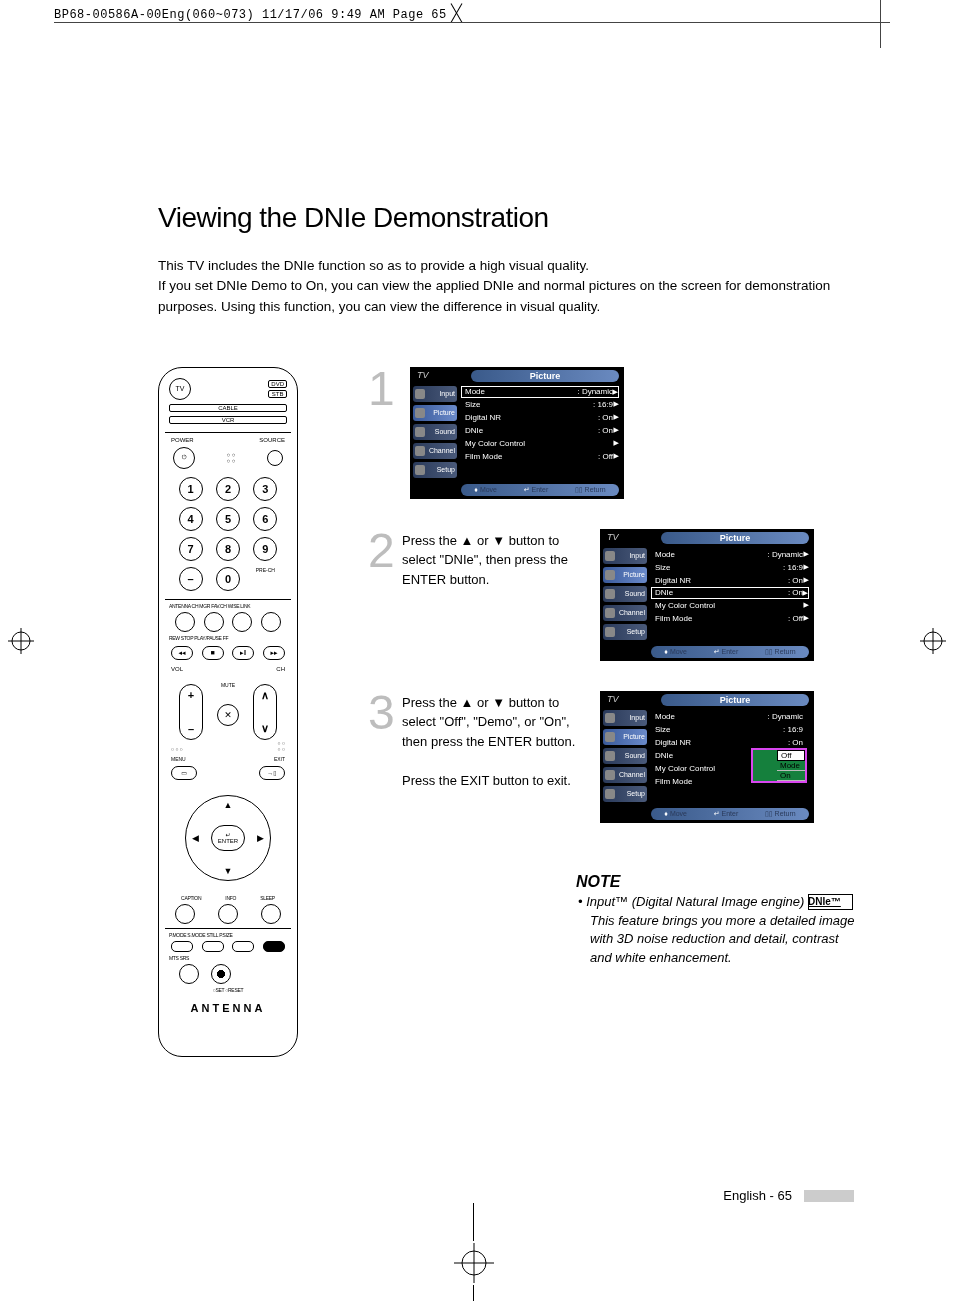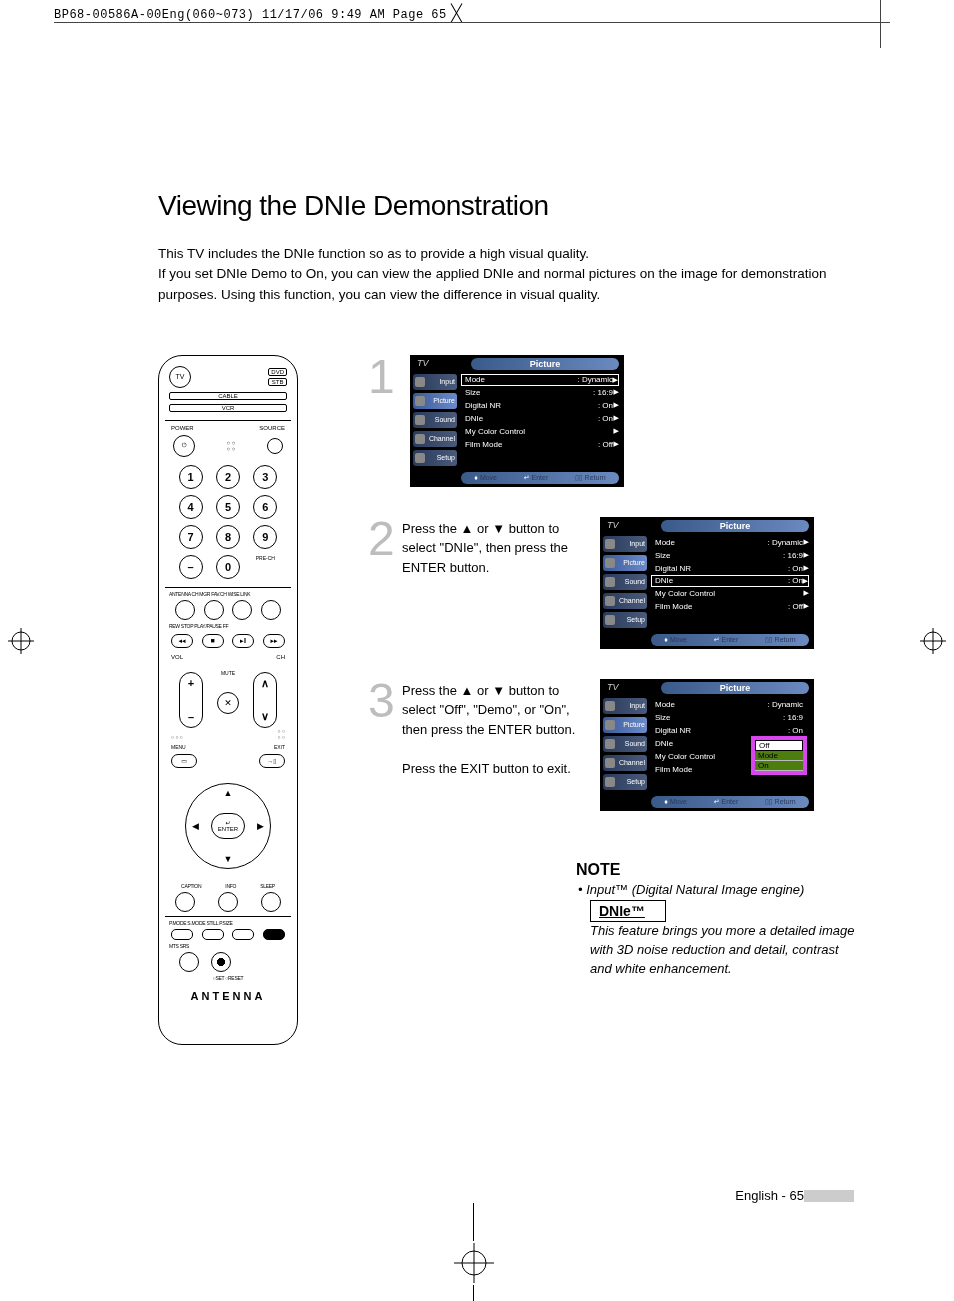--- a/index.html
+++ b/index.html
@@ -37,21 +37,21 @@
   .regside svg { width:26px; height:26px; }
 
   
   .regbottom { position:absolute; bottom:14px; left:454px; }
   .regbottom svg { width:40px; height:40px; }
   .regbottom .vline { position:absolute; left:19px; top:-40px; width:1px; height:38px; background:#000;}
   .regbottom .vline2{ position:absolute; left:19px; top:42px; width:1px; height:38px; background:#000;}
 
   .content {
     position: absolute;
-    top: 190px; left: 158px; width: 700px;
+    top: 202px; left: 158px; width: 700px;
   }
   h1.title {
     font-family: Arial, sans-serif;
     font-weight: 400;
     font-size: 28px;
     letter-spacing: -0.5px;
     margin-bottom: 22px;
   }
   .intro { font-size: 13.5px; line-height: 1.5; margin-bottom: 50px; max-width: 680px;}
 
@@ -119,34 +119,34 @@
     background: linear-gradient(90deg,#3a5a8a,#6a8ac0); border-radius:6px;
     color:#fff; font-size:9px; font-weight:bold; text-align:center; line-height:12px;}
   .osd .sidebar { position:absolute; top:18px; left:2px; width:44px; display:flex; flex-direction:column; gap:3px;}
   .osd .sidebar .sitem { background:linear-gradient(90deg,#2a3a5a,#4a5a7a); border-radius:3px; height:16px; color:#fff; font-size:7px; display:flex; align-items:center; justify-content:flex-end; padding-right:2px; position:relative;}
   .osd .sidebar .sitem.sel { background:linear-gradient(90deg,#3a5a9a,#6a8aca);}
   .osd .sidebar .sitem .sicon{ position:absolute; left:2px; width:10px; height:10px; background:#888; border-radius:2px;}
   .osd .mainlist { position:absolute; top:18px; left:50px; right:4px; color:#fff;}
   .osd .mrow { display:flex; justify-content:space-between; height:13px; align-items:center; padding:0 6px 0 4px; position:relative;}
   .osd .mrow .arrow{ position:absolute; right:0; font-size:7px;}
   .osd .mrow.boxed { border:1px solid #fff; height:12px; padding:0 5px 0 3px;}
-  .osd .popup { position:absolute; right:6px; top:56px; width:56px; background:#4d7c0f; color:#000; border:4px solid #d946ef;}
+  .osd .popup { position:absolute; right:6px; top:56px; width:56px; background:#15803d; color:#000; border:2px solid #d946ef;padding-left:24px;}
   .osd .popup .prow{ font-size:8px; padding:0 3px; border-bottom:1px solid #bbb;}
   .osd .popup .prow.sel{ background:#fff; border:1px solid #000;}
   .osd .helpbar { position:absolute; bottom:2px; left:50px; right:4px; height:12px;
     background:linear-gradient(90deg,#3a5a8a,#6a8ac0); border-radius:6px; font-size:7px;
     display:flex; justify-content:space-around; align-items:center; color:#fff;}
   .osd .helpbar span:last-child{ color:#2a3a5a;}
 
   .note-section { margin-top: 50px; margin-left: 208px; }
-  .note-heading { font-weight:bold; font-size:16px; }
+  .note-heading { font-style:italic; font-weight:bold; font-size:16px; }
   .note-body { font-size:13px; font-style:italic; line-height:1.45; padding-left:14px; text-indent:-12px; margin-top:2px;}
-  .note-body .logo { display:inline-block; border:1px solid #000; padding:0 20px; font-style:normal; font-weight:bold; font-size:14px; vertical-align:1px;text-decoration:underline;}
-
-  .footer { position:absolute; bottom:98px; right:100px; font-size:13px; display:flex; align-items:center; gap:0;}
+  .note-body .logo { display:inline-block; border:1px solid #000; padding:0 11px; font-style:normal; font-weight:bold; font-size:10px; vertical-align:1px;text-decoration:underline;}
+
+  .footer { position:absolute; bottom:98px; right:100px; font-size:13px; display:flex; align-items:center; gap:12px;}
   .footer .bar { width:50px; height:12px; background:#ccc;}
 </style>
 </head>
 <body>
 
 <div class="slug">
   <span>BP68-00586A-00Eng(060~073)  11/17/06  9:49 AM  Page 65</span>
   <span class="regmark"></span>
 </div>
 <div class="trimline-h"></div>
@@ -172,21 +172,21 @@
       <circle cx="20" cy="20" r="12" fill="none" stroke="#000" stroke-width="1"></circle>
       <line x1="20" y1="0" x2="20" y2="40" stroke="#000"></line>
       <line x1="0" y1="20" x2="40" y2="20" stroke="#000"></line>
     </svg>
   <div class="vline2"></div>
 </div>
 
 <div class="content">
   <h1 class="title">Viewing the DNIe Demonstration</h1>
   <p class="intro" style="white-space:pre-line;">This TV includes the DNIe function so as to provide a high visual quality.
-If you set DNIe Demo to On, you can view the applied DNIe and normal pictures on the image for demonstration purposes. Using this function, you can view the difference in visual quality.</p>
+If you set DNIe Demo to On, you can view the applied DNIe and normal pictures on the screen for demonstration purposes. Using this function, you can view the difference in visual quality.</p>
 
   <div class="body-row">
     <div class="remote-col">
       <div class="remote">
         <div class="devrow">
           <span class="tvcirc">TV</span>
           <div class="devbtns">
               <span>DVD</span>
               <span>STB</span>
             </div>

